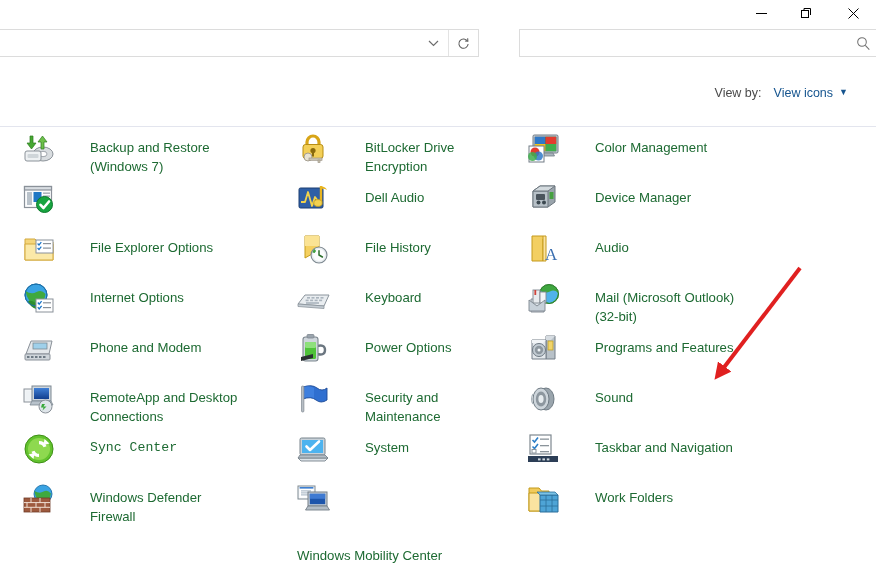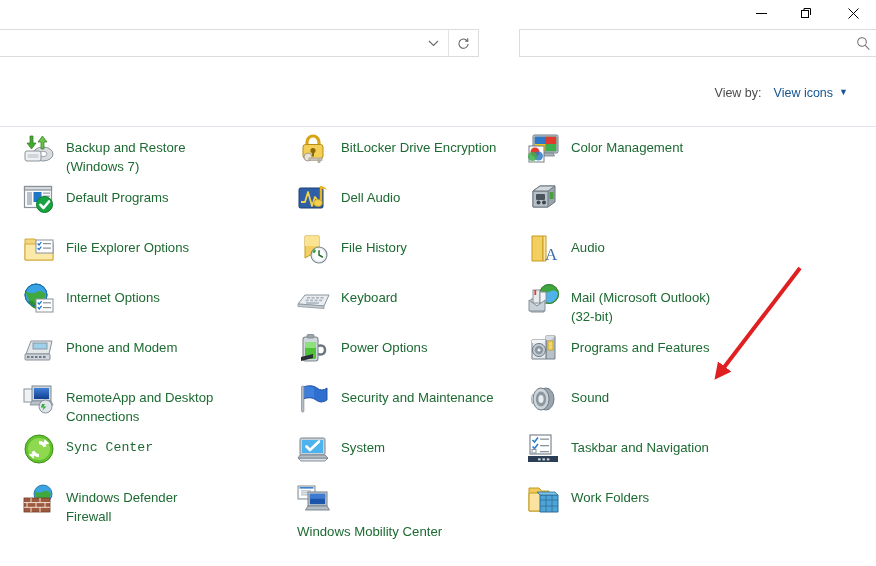--- a/index.html
+++ b/index.html
@@ -162,20 +162,21 @@
   .col-1 { left: 22px; width: 250px; }
   .col-2 { left: 297px; width: 215px; }
   .col-3 { left: 527px; width: 250px; }
 
   .cp-item {
     position: absolute;
     display: flex;
     align-items: flex-start;
     cursor: default;
     user-select: none;
+    gap: 24px;
   }
   .cp-icon {
     width: 34px;
     height: 34px;
     flex: 0 0 34px;
     margin-right: 10px;
     position: relative;
   }
   .cp-icon svg { display: block; }
   .cp-label {
@@ -279,21 +280,20 @@
       <rect x="5" y="10" width="5" height="13" fill="#b9c2ca"></rect>
       <rect x="11.5" y="10" width="8" height="10" fill="#1f77c4"></rect>
       <rect x="21" y="10.5" width="7" height="1.3" fill="#9aa4ad"></rect>
       <rect x="21" y="13.5" width="7" height="1.3" fill="#9aa4ad"></rect>
       <rect x="21" y="16.5" width="7" height="1.3" fill="#9aa4ad"></rect>
       <rect x="21" y="19.5" width="7" height="1.3" fill="#9aa4ad"></rect>
       <circle cx="22.5" cy="22.5" r="8" fill="#17a440" stroke="#0d7a2c" stroke-width="1"></circle>
       <polyline points="18.5,22.8 21.5,26 27,19.5" fill="none" stroke="#fff" stroke-width="2.6" stroke-linecap="round" stroke-linejoin="round"></polyline>
     </svg>
         </span>
-        <span class="cp-label">Default Programs</span>
       </div>
       <div class="cp-item" style="top: 100px;">
         <span class="cp-icon">
     <svg viewBox="0 0 34 34" width="34" height="34">
       <path d="M3 7 h10 l2.5 3 H31 v18 H3 Z" fill="#f5d67c" stroke="#d3a93c" stroke-width="1"></path>
       <path d="M3 12 h28 v16 H3 Z" fill="#fbe9a8" stroke="#d3a93c" stroke-width="1"></path>
       <rect x="14" y="8" width="17" height="13" fill="#ffffff" stroke="#8a9199" stroke-width="1"></rect>
       <polyline points="15.6,11.5 17,13 19.3,10.2" fill="none" stroke="#1b76c9" stroke-width="1.2"></polyline>
       <polyline points="15.6,16 17,17.5 19.3,14.7" fill="none" stroke="#1b76c9" stroke-width="1.2"></polyline>
       <rect x="21" y="11" width="8" height="1.2" fill="#8a9199"></rect>
@@ -532,20 +532,21 @@
     <svg viewBox="0 0 34 34" width="34" height="34">
       <path d="M6 9 L13 4 H28 L28 20 L21 25 H6 Z" fill="#9aa4ac" stroke="#6c767e" stroke-width="1"></path>
       <path d="M6 9 H21 V25 H6 Z" fill="#b7c0c7" stroke="#6c767e" stroke-width="1"></path>
       <path d="M13 4 H28 L21 9 H6 Z" fill="#d3dade" stroke="#6c767e" stroke-width="1"></path>
       <rect x="9" y="12" width="9" height="6" rx="1" fill="#4a545c"></rect>
       <circle cx="11.5" cy="20.5" r="2" fill="#3c4850"></circle>
       <circle cx="17" cy="20.5" r="2" fill="#3c4850"></circle>
       <rect x="22.5" y="10" width="4" height="7" fill="#46a040"></rect>
     </svg>
         </span>
+        <span class="cp-label">Device Manager</span>
       </div>
       <div class="cp-item" style="top: 100px;">
         <span class="cp-icon">
     <svg viewBox="0 0 34 34" width="34" height="34">
       <path d="M5 4 h11 l3 3 h-3 v22 H5 Z" fill="#f3cf62" stroke="#c59a1d" stroke-width="1"></path>
       <path d="M16 4 h3 v25 h-3 Z" fill="#fae3a0" stroke="#c59a1d" stroke-width="1"></path>
       <text x="18" y="28" font-family="Liberation Serif, serif" font-size="17" fill="#3b6fb0">A</text>
     </svg>
         </span>
         <span class="cp-label">Audio</span>

